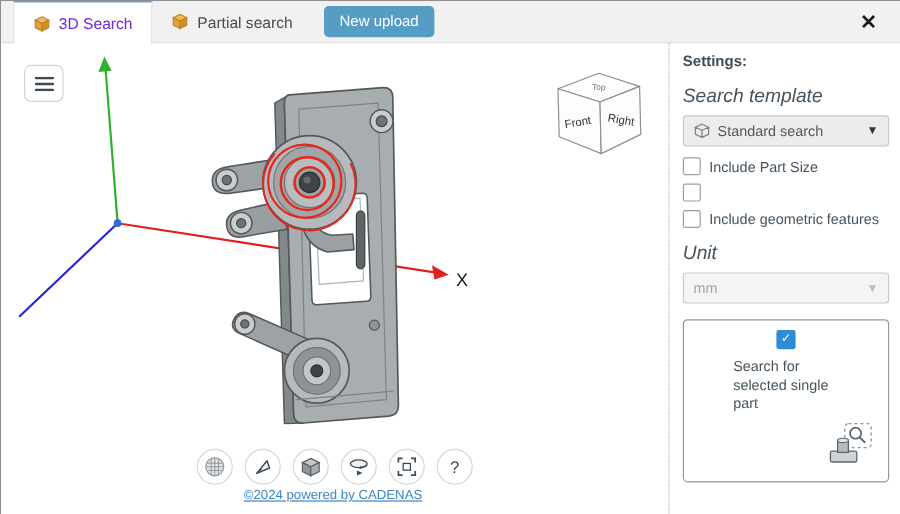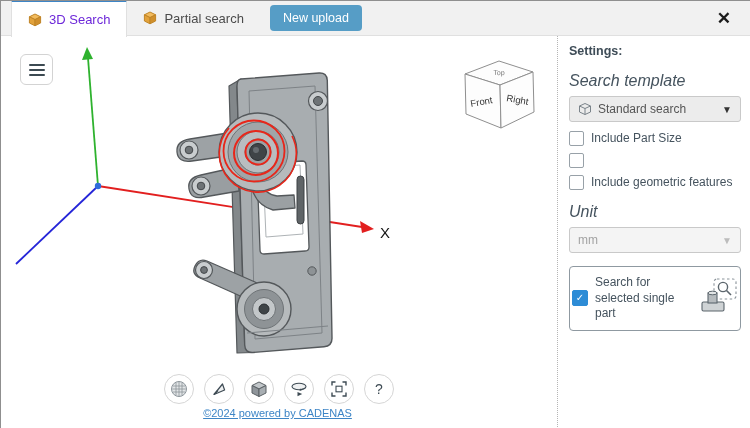--- a/index.html
+++ b/index.html
@@ -28,26 +28,26 @@
   .copyright a{color:#3d85c6;text-decoration:underline;cursor:pointer;}
 
   
   .settings-title{font-weight:bold;font-size:12.5px;color:#3e4c57;margin-bottom:14px;}
   .field-label{font-size:16px;margin-bottom:6px;font-style:italic;}
   .dropdown{height:24px;background:#ececec;border:1px solid #c9c9c9;border-radius:3px;display:flex;align-items:center;padding:0 8px;gap:6px;font-size:12px;color:#555;cursor:pointer;margin-bottom:9px;}
   .dropdown .dd-value{flex:1;overflow:hidden;white-space:nowrap;}
   .dd-chevron{font-size:10px;color:#333;}
   .dropdown.disabled{background:#f4f4f4;color:#a3a3a3;cursor:default;}
   .dropdown.disabled .dd-chevron{color:#bcbcbc;}
-  .check-row{display:flex;gap:7px;font-size:12px;margin-bottom:7px;cursor:pointer;}
+  .check-row{display:flex;align-items:center;gap:7px;font-size:12px;margin-bottom:7px;cursor:pointer;}
   .checkbox{width:13px;height:13px;border:1px solid #98a1a8;border-radius:2px;background:#fff;flex:none;display:flex;align-items:center;justify-content:center;}
   .checkbox.checked{background:#2d8cd6;border-color:#2d8cd6;}
   .checkbox.checked::after{content:"✓";color:#fff;font-size:10px;line-height:1;}
   .group-gap{margin-top:13px;}
-  .single-box{border:1px solid #8f99a1;border-radius:4px;display:flex;align-items:center;gap:7px;padding:8px 2px;margin-top:13px;background:#fff;}
+  .single-box{border:1px solid #8f99a1;border-radius:4px;display:flex;align-items:center;gap:7px;padding:8px 12px;margin-top:13px;background:#fff;flex-direction:column;}
   .single-box .checkbox{width:14px;height:14px;}
   .single-label{font-size:12px;line-height:1.3;width:88px;}
   .single-icon{margin-left:auto;flex:none;}
 </style>
 </head>
 <body>
 
 <div id="app">
 
   <div class="tabbar">

